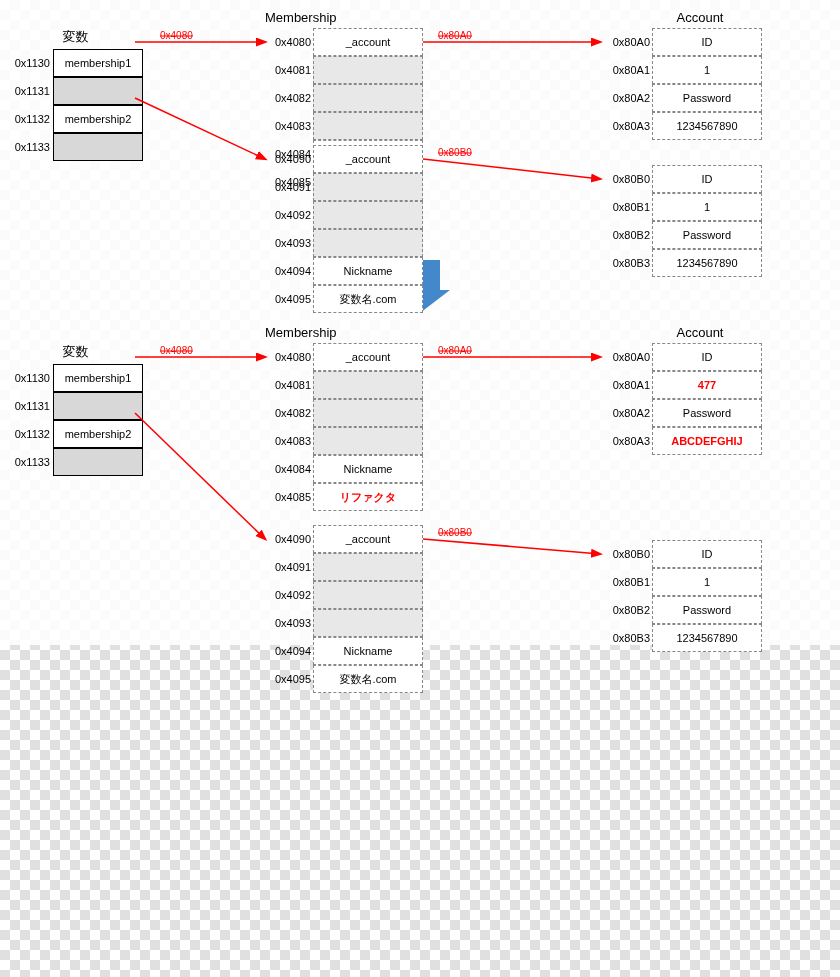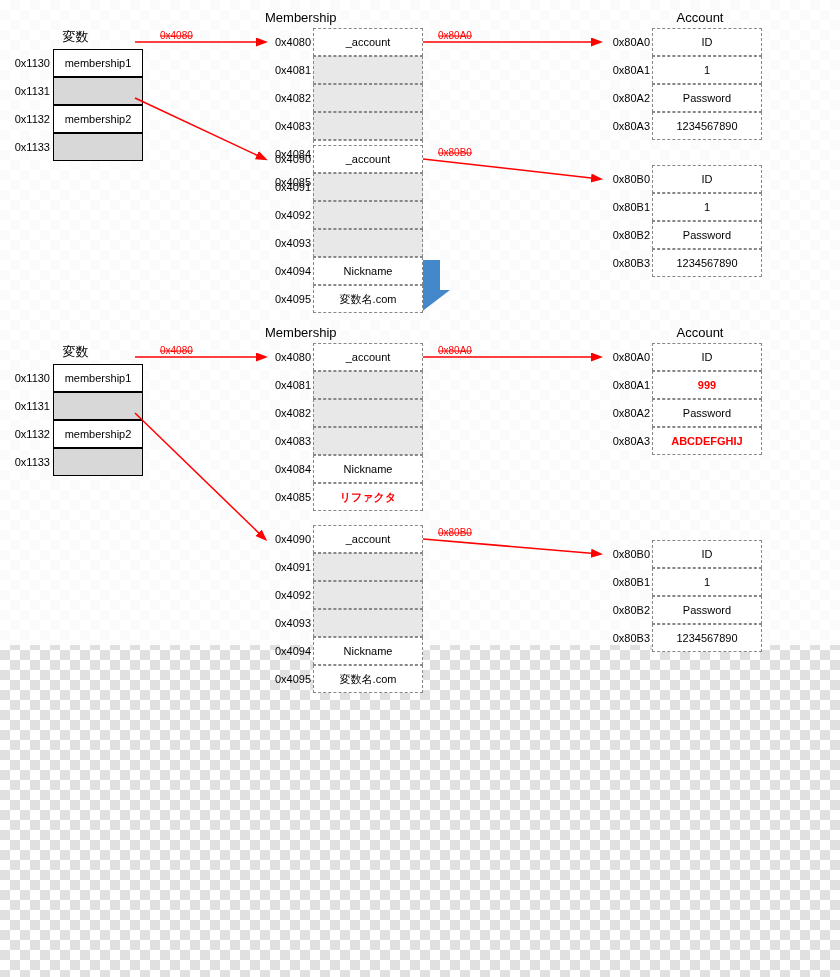--- a/index.html
+++ b/index.html
@@ -239,21 +239,21 @@
 
     <div style="position:absolute; left:600px; top:0px; text-align:center; font-size:13px; width:200px;">Account</div>
 
     <div style="position:absolute; left:600px; top:18px;">
       <div style="display:flex;align-items:center;height:28px;">
         <span style="font-size:11px;width:50px;text-align:right;margin-right:2px;">0x80A0</span>
         <div style="width:110px;height:28px;border:1px dashed #888;display:flex;align-items:center;justify-content:center;font-size:11px;background:#fff;">ID</div>
       </div>
       <div style="display:flex;align-items:center;height:28px;">
         <span style="font-size:11px;width:50px;text-align:right;margin-right:2px;">0x80A1</span>
-        <div style="width:110px;height:28px;border:1px dashed #888;display:flex;align-items:center;justify-content:center;font-size:11px;background:#fff;color:red;font-weight:bold;">999</div>
+        <div style="width:110px;height:28px;border:1px dashed #888;display:flex;align-items:center;justify-content:center;font-size:11px;background:#fff;color:red;font-weight:bold;">477</div>
       </div>
       <div style="display:flex;align-items:center;height:28px;">
         <span style="font-size:11px;width:50px;text-align:right;margin-right:2px;">0x80A2</span>
         <div style="width:110px;height:28px;border:1px dashed #888;display:flex;align-items:center;justify-content:center;font-size:11px;background:#fff;">Password</div>
       </div>
       <div style="display:flex;align-items:center;height:28px;">
         <span style="font-size:11px;width:50px;text-align:right;margin-right:2px;">0x80A3</span>
         <div style="width:110px;height:28px;border:1px dashed #888;display:flex;align-items:center;justify-content:center;font-size:11px;background:#fff;color:red;font-weight:bold;">ABCDEFGHIJ</div>
       </div>
     </div>

